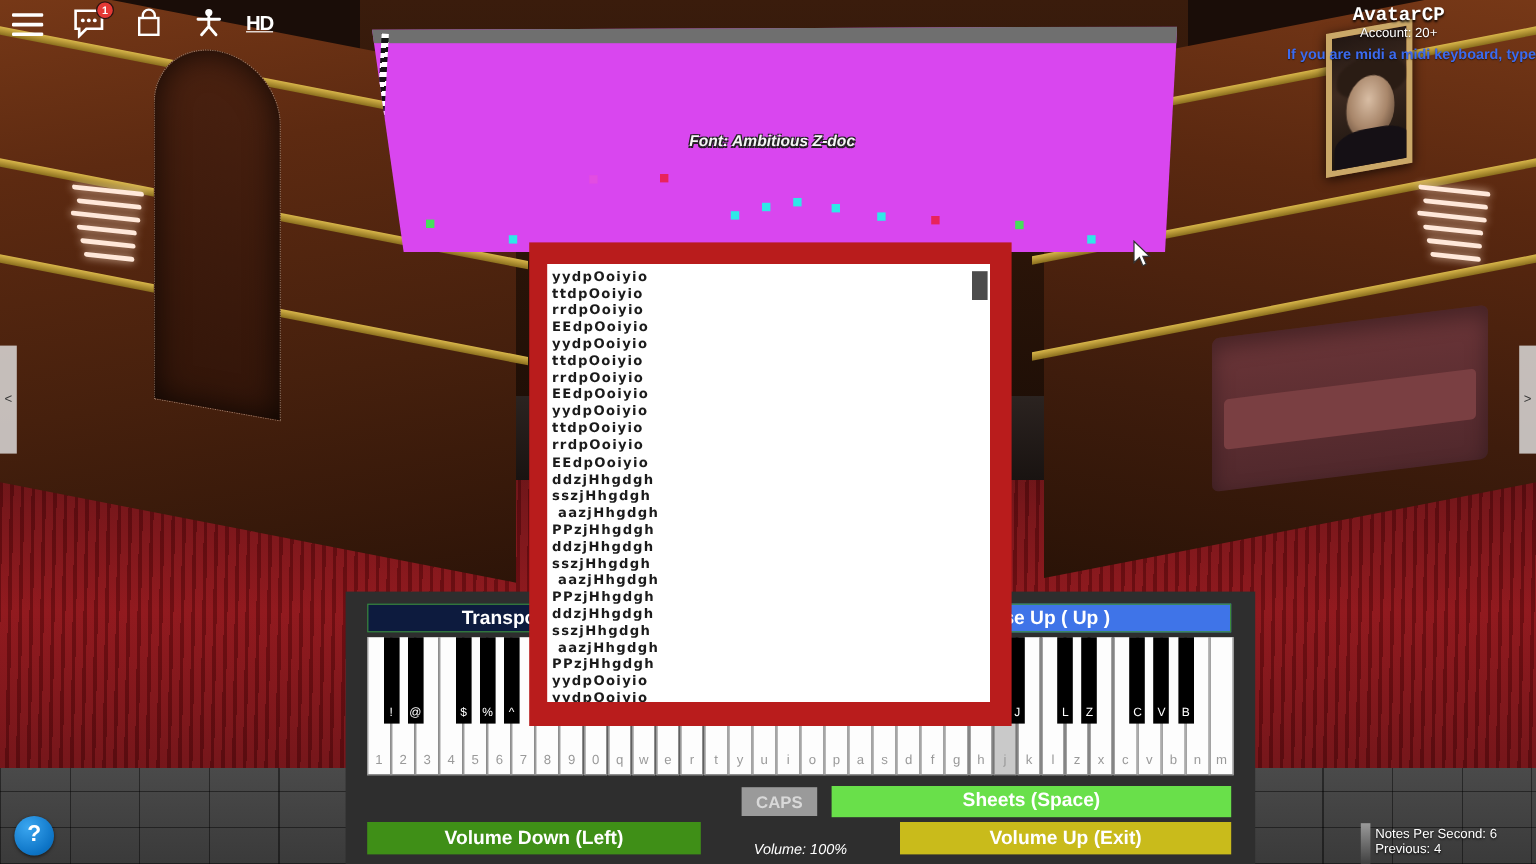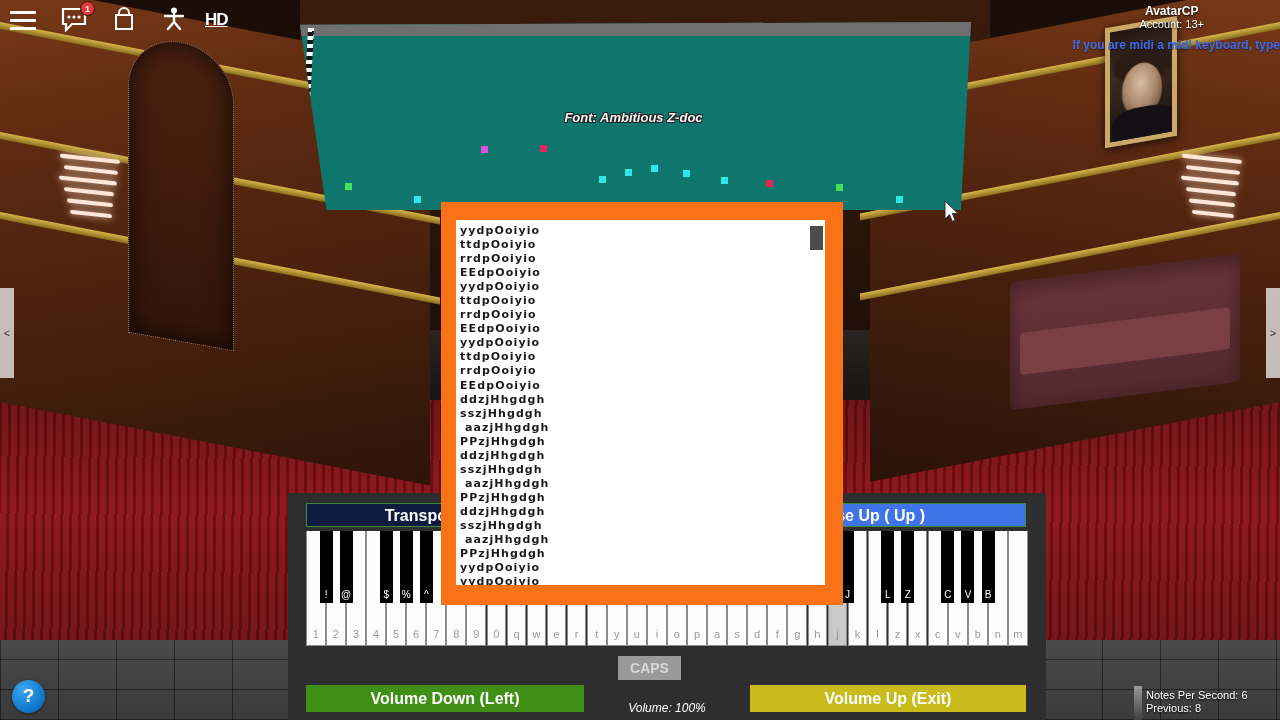--- a/index.html
+++ b/index.html
@@ -78,22 +78,22 @@
   .couch{
     position:absolute; right:40px; top:268px; width:230px; height:128px;
     background:linear-gradient(180deg,#6b3538,#50282c); transform:skewY(-7deg);
     border-radius:6px; box-shadow:inset 0 8px 18px rgba(0,0,0,.35);
   }
   .couch:after{ content:""; position:absolute; left:10px; top:52px; width:210px; height:42px;
     background:#7a3f42; border-radius:4px; }
 
   
   #screen{
-    position:absolute; left:296px; top:22px; width:675px; height:188px;
-    background:#0f766e;
+    position:absolute; left:306px; top:22px; width:675px; height:188px;
+    background:#d946ef;
     clip-path:polygon(0.6% 1.5%, 100% 0%, 98.5% 100%, 4.5% 100%);
     box-shadow:0 0 0 1px rgba(0,0,0,.25);
   }
   #screen .topbar{ position:absolute; left:0; top:0; width:100%; height:14px; background:#6f6f6f; }
   #screen .edge{
     position:absolute; left:7px; top:6px; width:6px; height:182px;
     background:repeating-linear-gradient(170deg,#fff 0 4px, #151515 4px 8px);
     transform:rotate(3.2deg);
   }
   #screen .fonttitle{
@@ -108,21 +108,21 @@
   .ticon{ position:absolute; top:6px; width:28px; height:28px; cursor:pointer; }
   .hamb i{ display:block; width:26px; height:3px; background:#fff; margin:5px 0 0 0; border-radius:1px;}
   .badge{
     position:absolute; right:-7px; top:-5px; min-width:15px; height:15px; border-radius:8px;
     background:#e53935; color:#fff; font-size:9px; font-weight:bold; line-height:15px; text-align:center;
     border:1px solid #2a1410;
   }
   .hdtxt{ color:#fff; font-size:17px; font-weight:bold; letter-spacing:-1px; }
   #userinfo{ position:absolute; right:76px; top:4px; text-align:center; color:#fff;
     text-shadow:0 1px 2px #000; }
-  #userinfo .uname{ font-size:12px; font-weight:bold; }
+  #userinfo .uname{ font-size:16px; font-weight:bold;font-family:Liberation Mono, monospace; }
   #userinfo .uacct{ font-size:11px; }
   #midihint{
     position:absolute; right:0; top:38px; font-size:12px; color:#3b6bf0; font-weight:bold;
     white-space:nowrap; text-shadow:0 1px 1px rgba(0,0,0,.5);
   }
 
   
   .sidearrow{ position:absolute; width:14px; height:90px; background:rgba(225,225,225,.82);
     color:#333; font-size:11px; line-height:90px; text-align:center; cursor:pointer; }
 
@@ -173,21 +173,21 @@
   #caps-btn{ left:330px; top:163px; width:63px; height:24px; background:#9a9a9a; color:#d8d8d8;
     font-size:14px; line-height:24px; }
   #sheets-btn{ left:405px; top:162px; width:333px; height:26px; background:#69e04a; line-height:26px; }
   #voldown-btn{ left:18px; top:192px; width:278px; height:27px; background:#3f8f17; line-height:27px; }
   #volup-btn{ left:462px; top:192px; width:276px; height:27px; background:#c9bb1b; line-height:27px; }
   #vol-label{ left:300px; top:208px; width:158px; font-size:12px; font-style:italic; font-weight:normal; }
 
   
   #sheets-panel{
     position:absolute; left:441px; top:202px; width:402px; height:403px;
-    background:#f97316; z-index:20;
+    background:#b91c1c; z-index:20;
   }
   #sheets-inner{
     position:absolute; left:15px; top:18px; width:369px; height:365px;
     background:#fff; overflow:hidden;
   }
   #sheets-text{
     position:absolute; left:4px; top:4px; right:18px;
     font-family:"DejaVu Sans", sans-serif; font-size:11px; font-weight:bold; color:#1b1b1b;
     letter-spacing:1.1px; line-height:14.05px; white-space:pre;
   }
@@ -284,21 +284,21 @@
   <div class="ticon" style="left:161px;">
     <svg width="26" height="26" viewBox="0 0 26 26">
       <circle cx="13" cy="4.5" r="3" fill="#fff"></circle>
       <path d="M4 10 L22 10 M13 8 V16 M13 16 L7 23 M13 16 L19 23" stroke="#fff" stroke-width="2.4" fill="none" stroke-linecap="round"></path>
     </svg>
   </div>
   <div class="ticon hdtxt" style="left:205px; width:40px; line-height:28px;text-decoration:underline;">HD</div>
 
   <div id="userinfo">
     <div class="uname">AvatarCP</div>
-    <div class="uacct">Account: 13+</div>
+    <div class="uacct">Account: 20+</div>
   </div>
 </div>
 <div id="midihint">If you are midi a midi keyboard, type</div>
 
 <div class="sidearrow" style="left:0; top:288px;">&lt;</div>
 <div class="sidearrow" style="right:0; top:288px;">&gt;</div>
 
 <div id="piano">
   <div class="transpose" id="transpose-down">Transpose Down ( Down )</div>
   <div class="transpose" id="transpose-up">Transpose Up (  Up  )</div>
@@ -483,20 +483,21 @@
       </div>
       <div class="bkey" style="left: 655.48px;">
         <span>V</span>
       </div>
       <div class="bkey" style="left: 675.54px;">
         <span>B</span>
       </div>
     </div>
 
   <div class="btm" id="caps-btn">CAPS</div>
+  <div class="btm" id="sheets-btn">Sheets (Space)</div>
   <div class="btm" id="voldown-btn">Volume Down (Left)</div>
   <div class="btm" id="vol-label">Volume: 100%</div>
   <div class="btm" id="volup-btn">Volume Up (Exit)</div>
 </div>
 
 <div id="sheets-panel">
   <div id="sheets-inner">
     <div id="sheets-text">yydpOoiyio
 ttdpOoiyio
 rrdpOoiyio
@@ -525,21 +526,21 @@
 yydpOoiyio</div>
     <div id="sheets-scroll-track">
       <div id="sheets-scroll-thumb" style="top: 6px;"></div>
     </div>
   </div>
 </div>
 
 <div id="nps-bar"></div>
 <div id="nps">
   <div>Notes Per Second: 6</div>
-  <div>Previous: 8</div>
+  <div>Previous: 4</div>
 </div>
 
 <div id="help">?</div>
 
 <div id="cursor">
   <svg width="16" height="24" viewBox="0 0 16 24">
     <path d="M1 1 L1 19 L5.5 14.6 L8.4 21.4 L11.2 20.1 L8.4 13.6 L14 13.6 Z" fill="#fff" stroke="#333" stroke-width="1"></path>
   </svg>
 </div>
 

